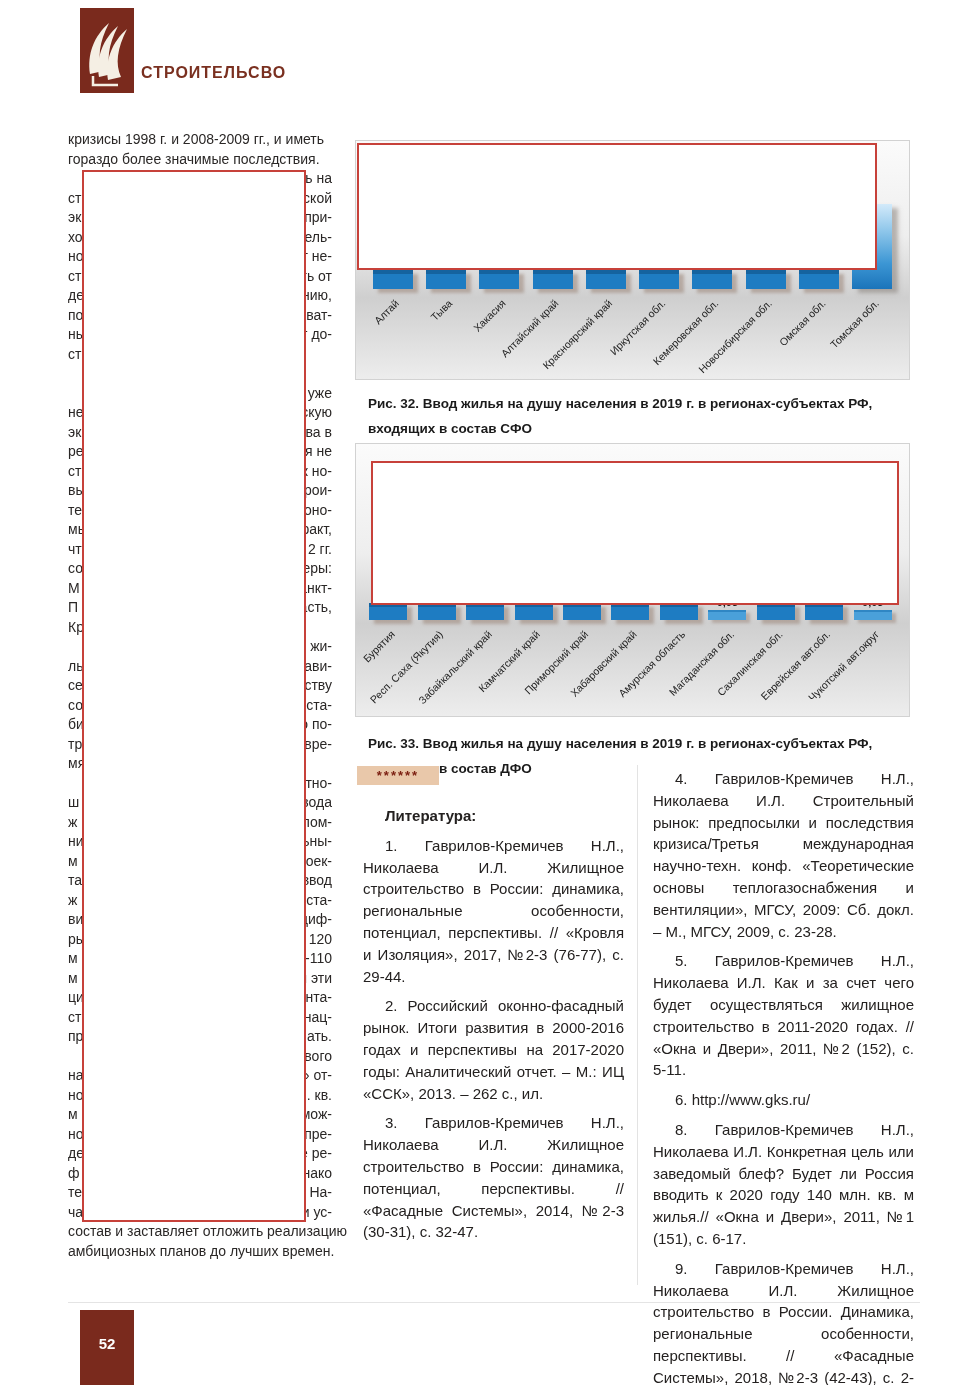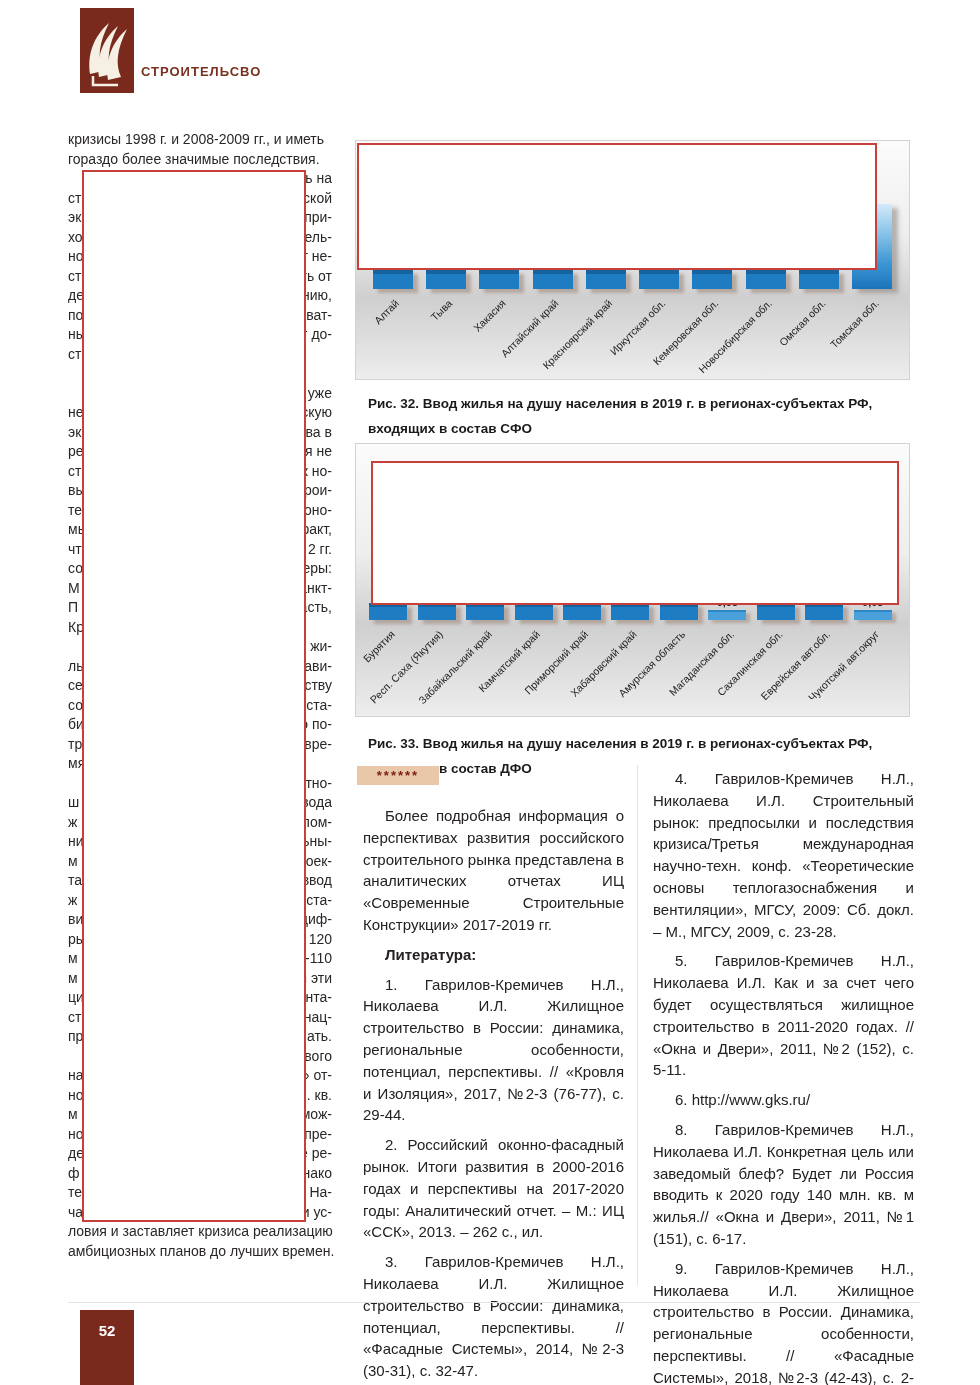--- a/index.html
+++ b/index.html
@@ -1,21 +1,21 @@
 <!DOCTYPE html>
 <html><head>
 <meta charset="utf-8">
 <style>
   html,body{margin:0;padding:0;background:#fff;}
   .page{position:relative;width:980px;height:1385px;background:#fff;overflow:hidden;
         font-family:"Liberation Sans",sans-serif;color:#1f1c1b;}
 
   
   .logo-box{position:absolute;left:80px;top:8px;width:54px;height:85px;background:#7a2a1d;}
-  .section-label{position:absolute;left:141px;top:64px;font-size:13px;font-weight:bold;
+  .section-label{position:absolute;left:141px;top:64px;font-size:16px;font-weight:bold;
         letter-spacing:1px;color:#7a3020;}
 
   
   .left-col{position:absolute;left:68px;top:130px;width:264px;font-size:14px;line-height:19.5px;color:#2a2726;}
   .lc-line{display:flex;justify-content:space-between;height:19.5px;white-space:nowrap;align-items:center;}
   .redact{position:absolute;background:#fff;border:2px solid #c7413a;z-index:3;}
   .redact-main{left:82px;top:170px;width:220px;height:1048px;}
 
   
   .chart{position:absolute;left:355px;width:553px;border:1px solid #d2d2d2;
@@ -53,21 +53,21 @@
   .text-col{position:absolute;width:277px;font-size:15px;line-height:21.8px;text-align:justify;color:#242120;}
   .mid-col{left:355px;top:797px;}
   .right-col{left:645px;top:760px;}
   .text-col p{margin:8px;text-indent:22px;}
   .text-col p.bold{font-weight:bold;}
   .gutter-rule{position:absolute;left:637px;top:765px;width:1px;height:520px;background:#e3e3e3;}
 
   
   .footer-rule{position:absolute;left:68px;top:1302px;width:852px;height:1px;background:#e4e4e4;}
   .footer-box{position:absolute;left:80px;top:1310px;width:54px;height:75px;background:#7a2a1d;
-       color:#fff;font-weight:bold;font-size:15px;text-align:center;padding-top:12px;box-sizing:border-box;}
+       color:#fff;font-weight:bold;font-size:15px;text-align:center;padding-top:25px;box-sizing:border-box;}
   .footer-text{position:absolute;left:141px;top:1388px;font-size:15px;color:#7a3020;letter-spacing:.4px;}
 </style>
 </head>
 <body>
 
 <div class="page">
 
   <div class="logo-box">
     <svg width="54" height="85" viewBox="0 0 54 85">
       <path d="M10 66 C7 46 14 28 29 15 C19 35 17 50 23 63 Z" fill="#f5efe4"></path>
@@ -354,21 +354,21 @@
         <span>те</span>
         <span>. На-</span>
       </div>
 
       <div class="lc-line">
         <span>ча</span>
         <span>и ус-</span>
       </div>
 
       <div class="lc-line">
-        <span>ловия и заставляет кризиса реализацию</span>
+        <span>состав и заставляет отложить реализацию</span>
         <span></span>
       </div>
 
       <div class="lc-line">
         <span>амбициозных планов до лучших времен.</span>
         <span></span>
       </div>
     </div>
   <div class="redact redact-main"></div>
 
@@ -510,21 +510,20 @@
       </div>
     <div class="redact redact-c2"></div>
   </div>
   <div class="fig-caption cap2">Рис. 33. Ввод жилья на душу населения в 2019 г. в регионах-субъектах РФ, входящих в состав ДФО</div>
 
   <div class="stars">******</div>
   <div class="gutter-rule"></div>
 
   <div class="text-col mid-col">
 
-      <p>Более подробная информация о перспективах развития российского строительного рынка представлена в аналитических отчетах ИЦ «Современные Строительные Конструкции» 2017-2019 гг.</p>
 
       <p class="bold">Литература:</p>
 
       <p>1. Гаврилов-Кремичев Н.Л., Николаева И.Л. Жилищное строительство в России: динамика, региональные особенности, потенциал, перспективы. // «Кровля и Изоляция», 2017, №2-3 (76-77), с. 29-44.</p>
 
       <p>2. Российский оконно-фасадный рынок. Итоги развития в 2000-2016 годах и перспективы на 2017-2020 годы: Аналитический отчет. – М.: ИЦ «ССК», 2013. – 262 с., ил.</p>
 
       <p>3. Гаврилов-Кремичев Н.Л., Николаева И.Л. Жилищное строительство в России: динамика, потенциал, перспективы. // «Фасадные Системы», 2014, №2-3 (30-31), с. 32-47.</p>
     </div>
 

